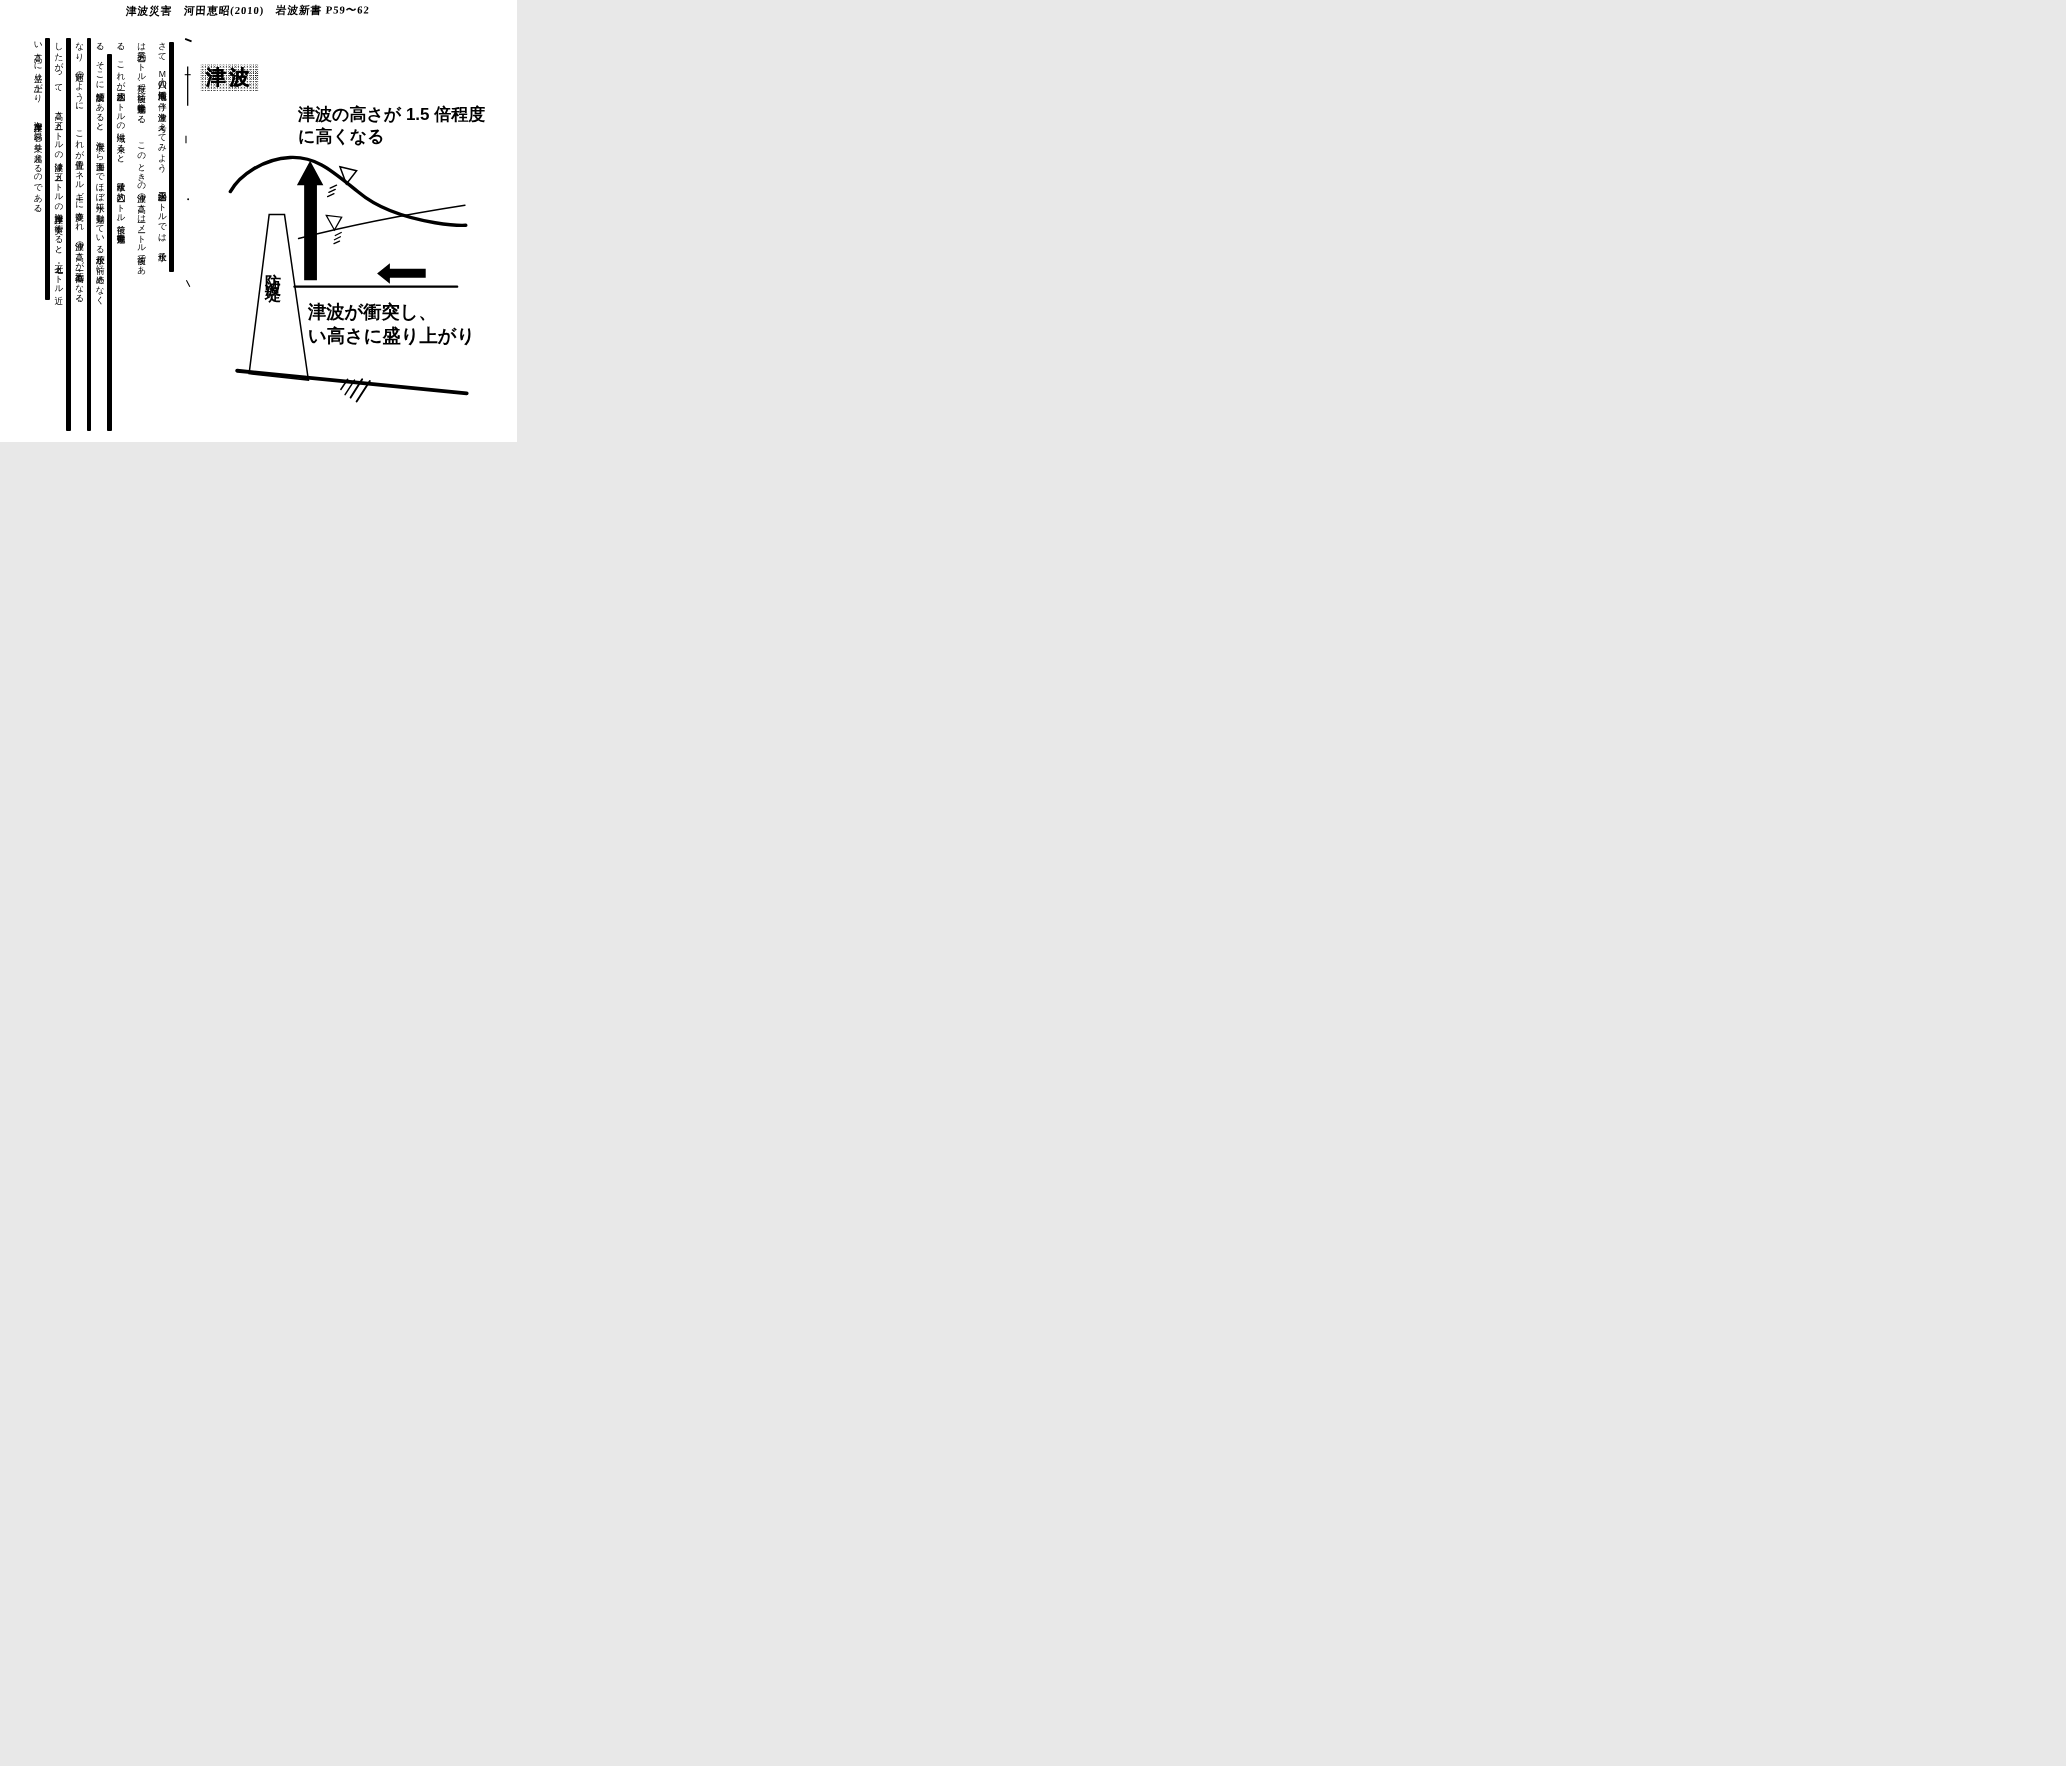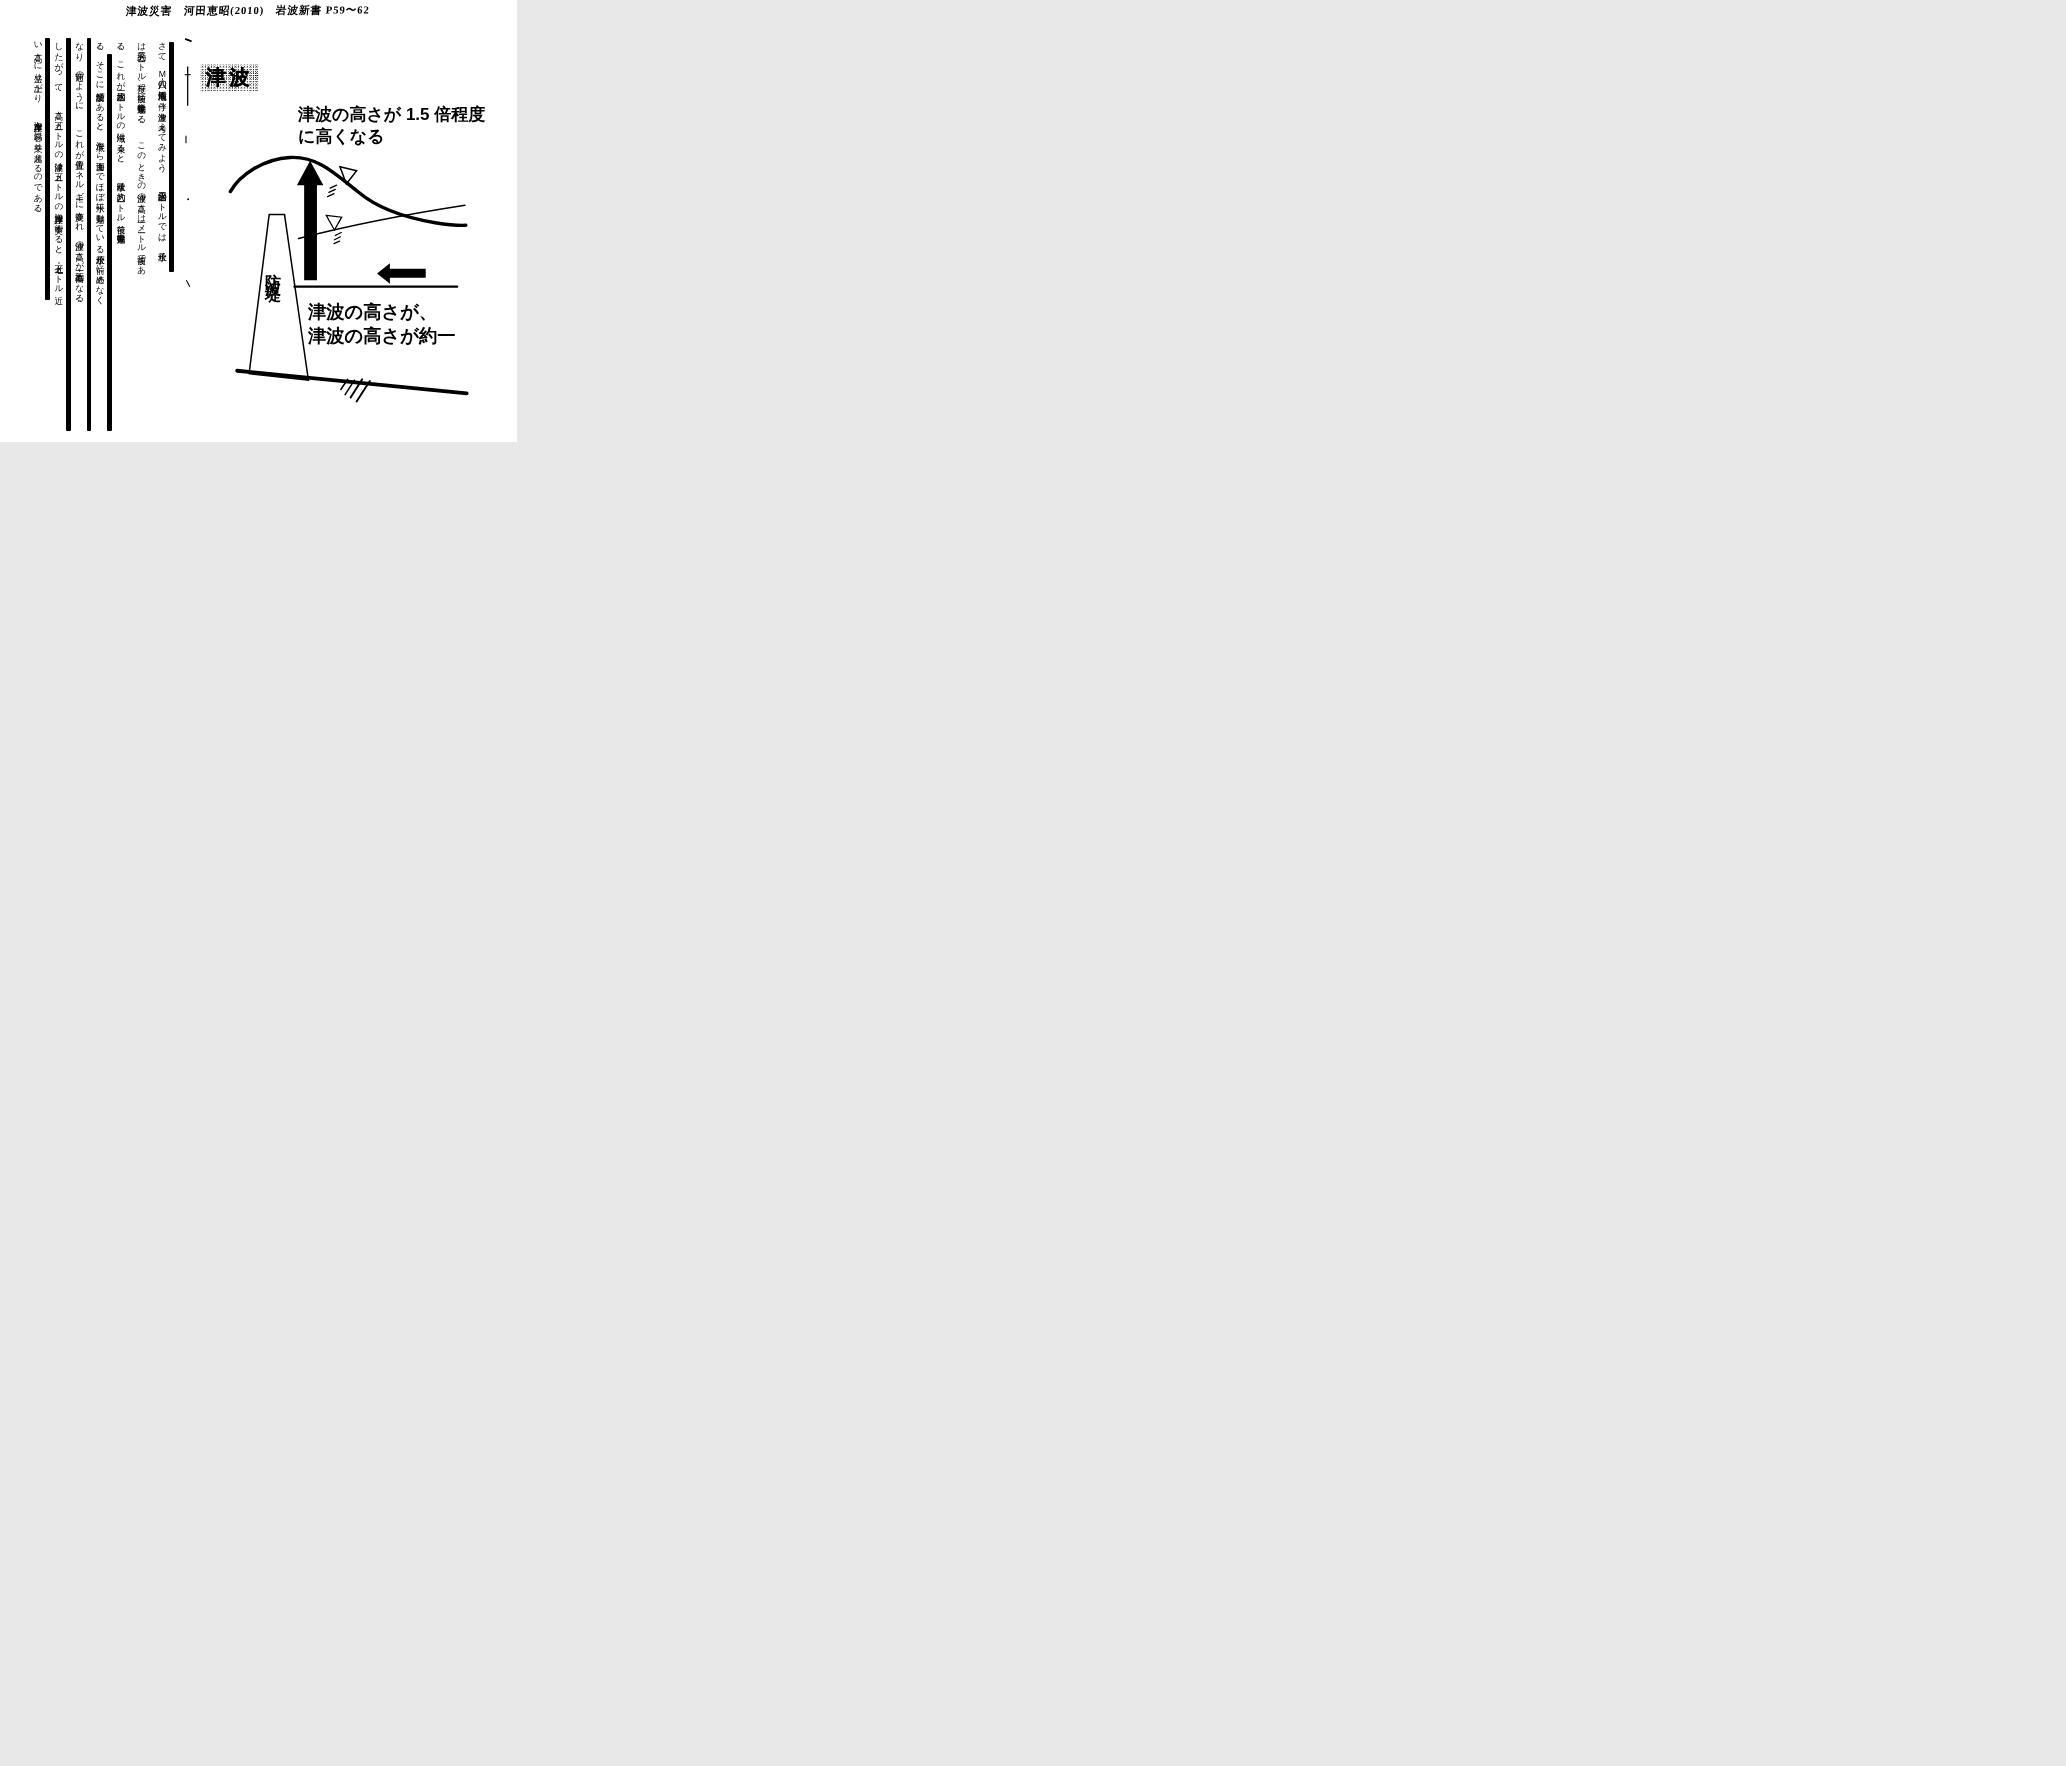--- a/index.html
+++ b/index.html
@@ -96,19 +96,19 @@
   </svg>
 
   <div class="tsunami-label">津波</div>
 
   <div class="note note-top">
     <div>津波の高さが 1.5 倍程度</div>
     <div>に高くなる</div>
   </div>
 
   <div class="note note-mid">
-    <div>津波の高さが、</div>
-    <div>津波の高さが約一</div>
+    <div>津波が衝突し、</div>
+    <div>い高さに盛り上がり</div>
   </div>
 
   <div class="breakwater-label">防波堤</div>
 </div>
 
 
 </body></html>

